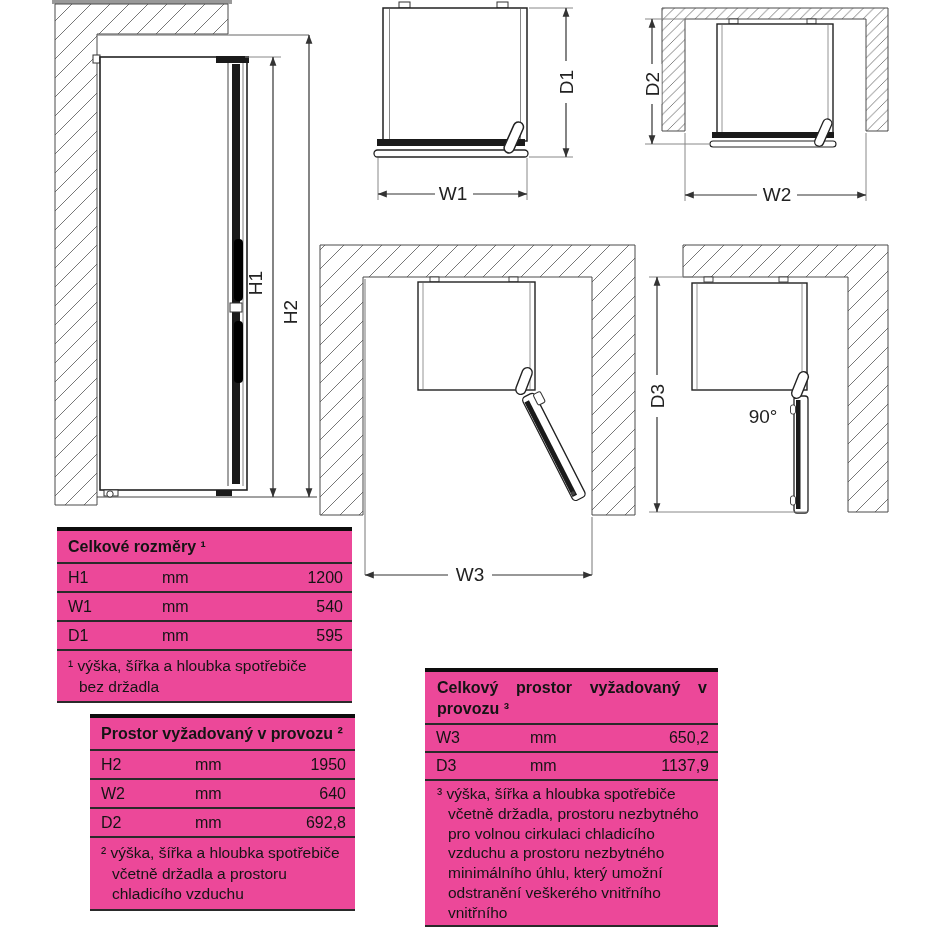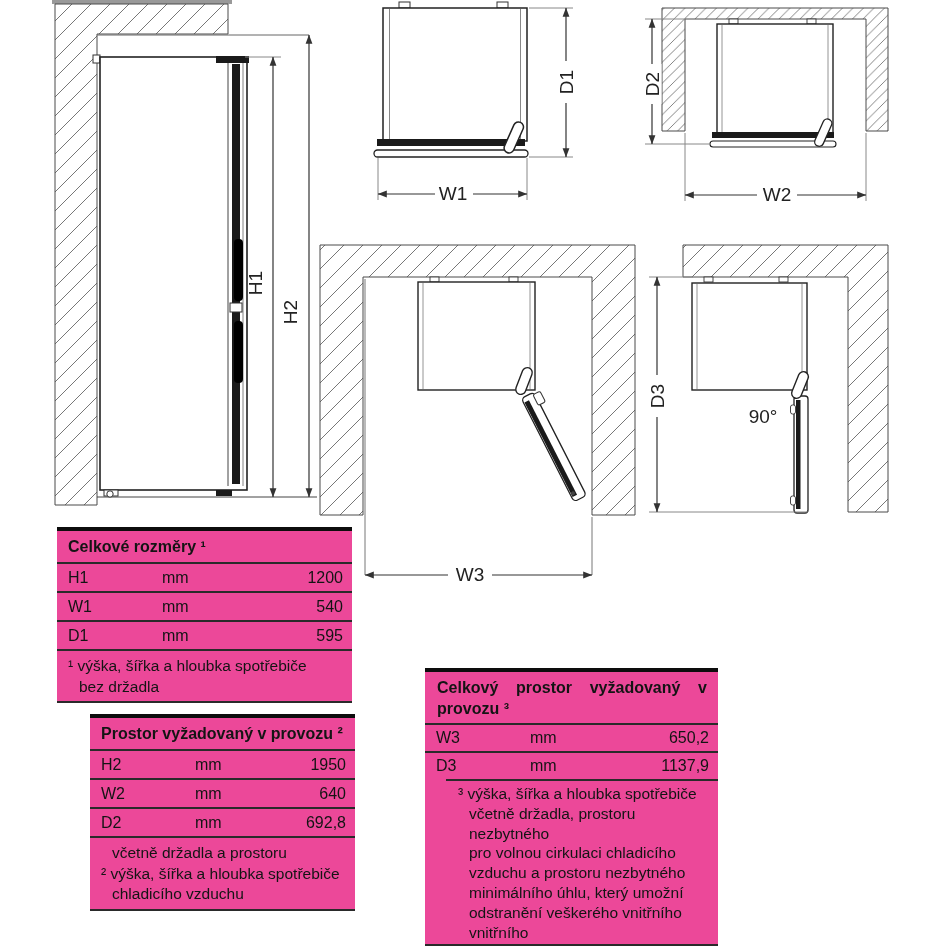--- a/index.html
+++ b/index.html
@@ -20,21 +20,21 @@
     border-top:2px solid #2a2a2a; font-size:16px; padding:0 9px 0 11px;
   }
   .tr-row.small { height:28px; }
   .dim  { width:94px; }
   .unit { flex:1; }
   .val  { text-align:right; }
   .tf {
     border-top:2px solid #2a2a2a; font-size:15.5px; line-height:20.5px;
     padding:5px 10px 4px 11px;
   }
-  .tf.tight { line-height:19.8px; padding:3px 8px 2px 12px;margin-left:21px; }
+  .tf.tight { line-height:19.8px; padding:3px 8px 2px 12px; }
   .fn-line.cont { padding-left:11px; }
 </style>
 </head>
 <body>
 
 <div id="page">
 
 <svg id="diagram-svg" width="947" height="946" viewBox="0 0 947 946">
   <defs>
     <marker id="arr" orient="auto-start-reverse" markerWidth="10" markerHeight="8" refX="8.8" refY="4" markerUnits="userSpaceOnUse">
@@ -216,22 +216,22 @@
       <span class="dim">W2</span>
       <span class="unit">mm</span>
       <span class="val">640</span>
     </div>
     <div class="tr-row">
       <span class="dim">D2</span>
       <span class="unit">mm</span>
       <span class="val">692,8</span>
     </div>
     <div class="tf">
+      <div class="fn-line">² výška, šířka a hloubka spotřebiče</div>
       <div class="fn-line cont">včetně držadla a prostoru</div>
-      <div class="fn-line">² výška, šířka a hloubka spotřebiče</div>
       <div class="fn-line cont">chladicího vzduchu</div>
     </div>
   </div>
 
   <div class="spec-table" style="left:425px; top:668px; width:293px;">
     <div class="tt3">Celkový prostor vyžadovaný v provozu ³</div>
     <div class="tr-row small">
       <span class="dim">W3</span>
       <span class="unit">mm</span>
       <span class="val">650,2</span>

